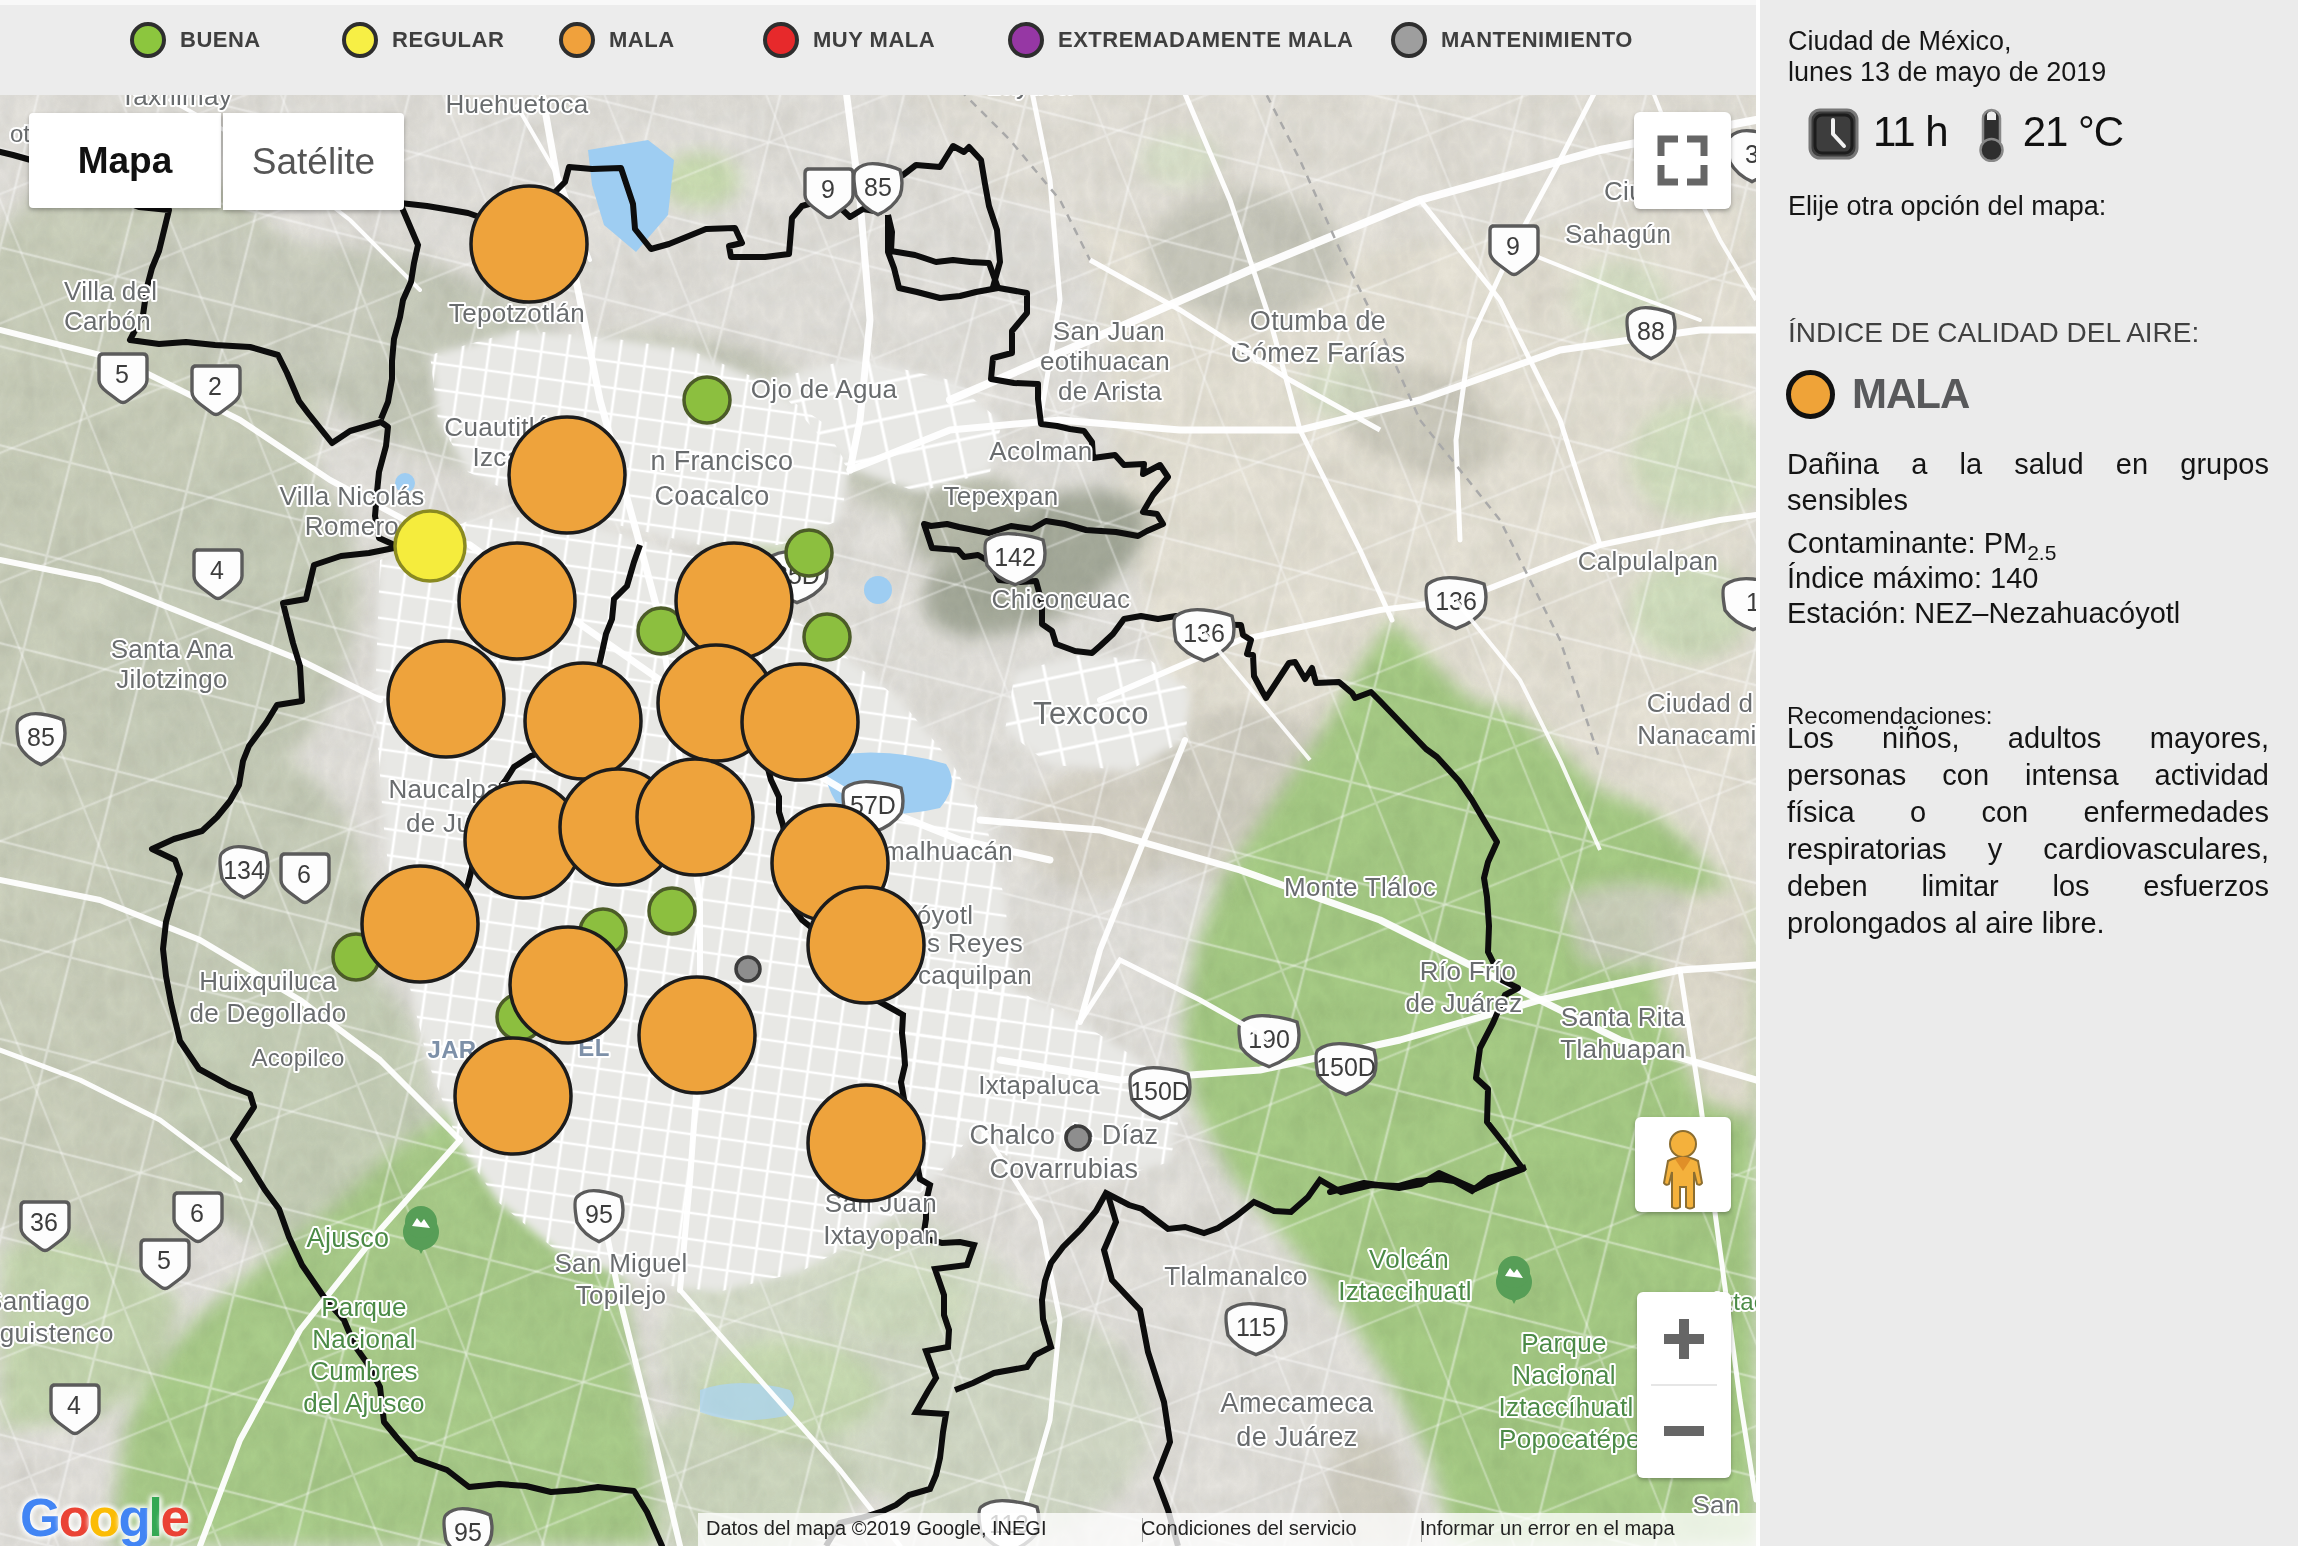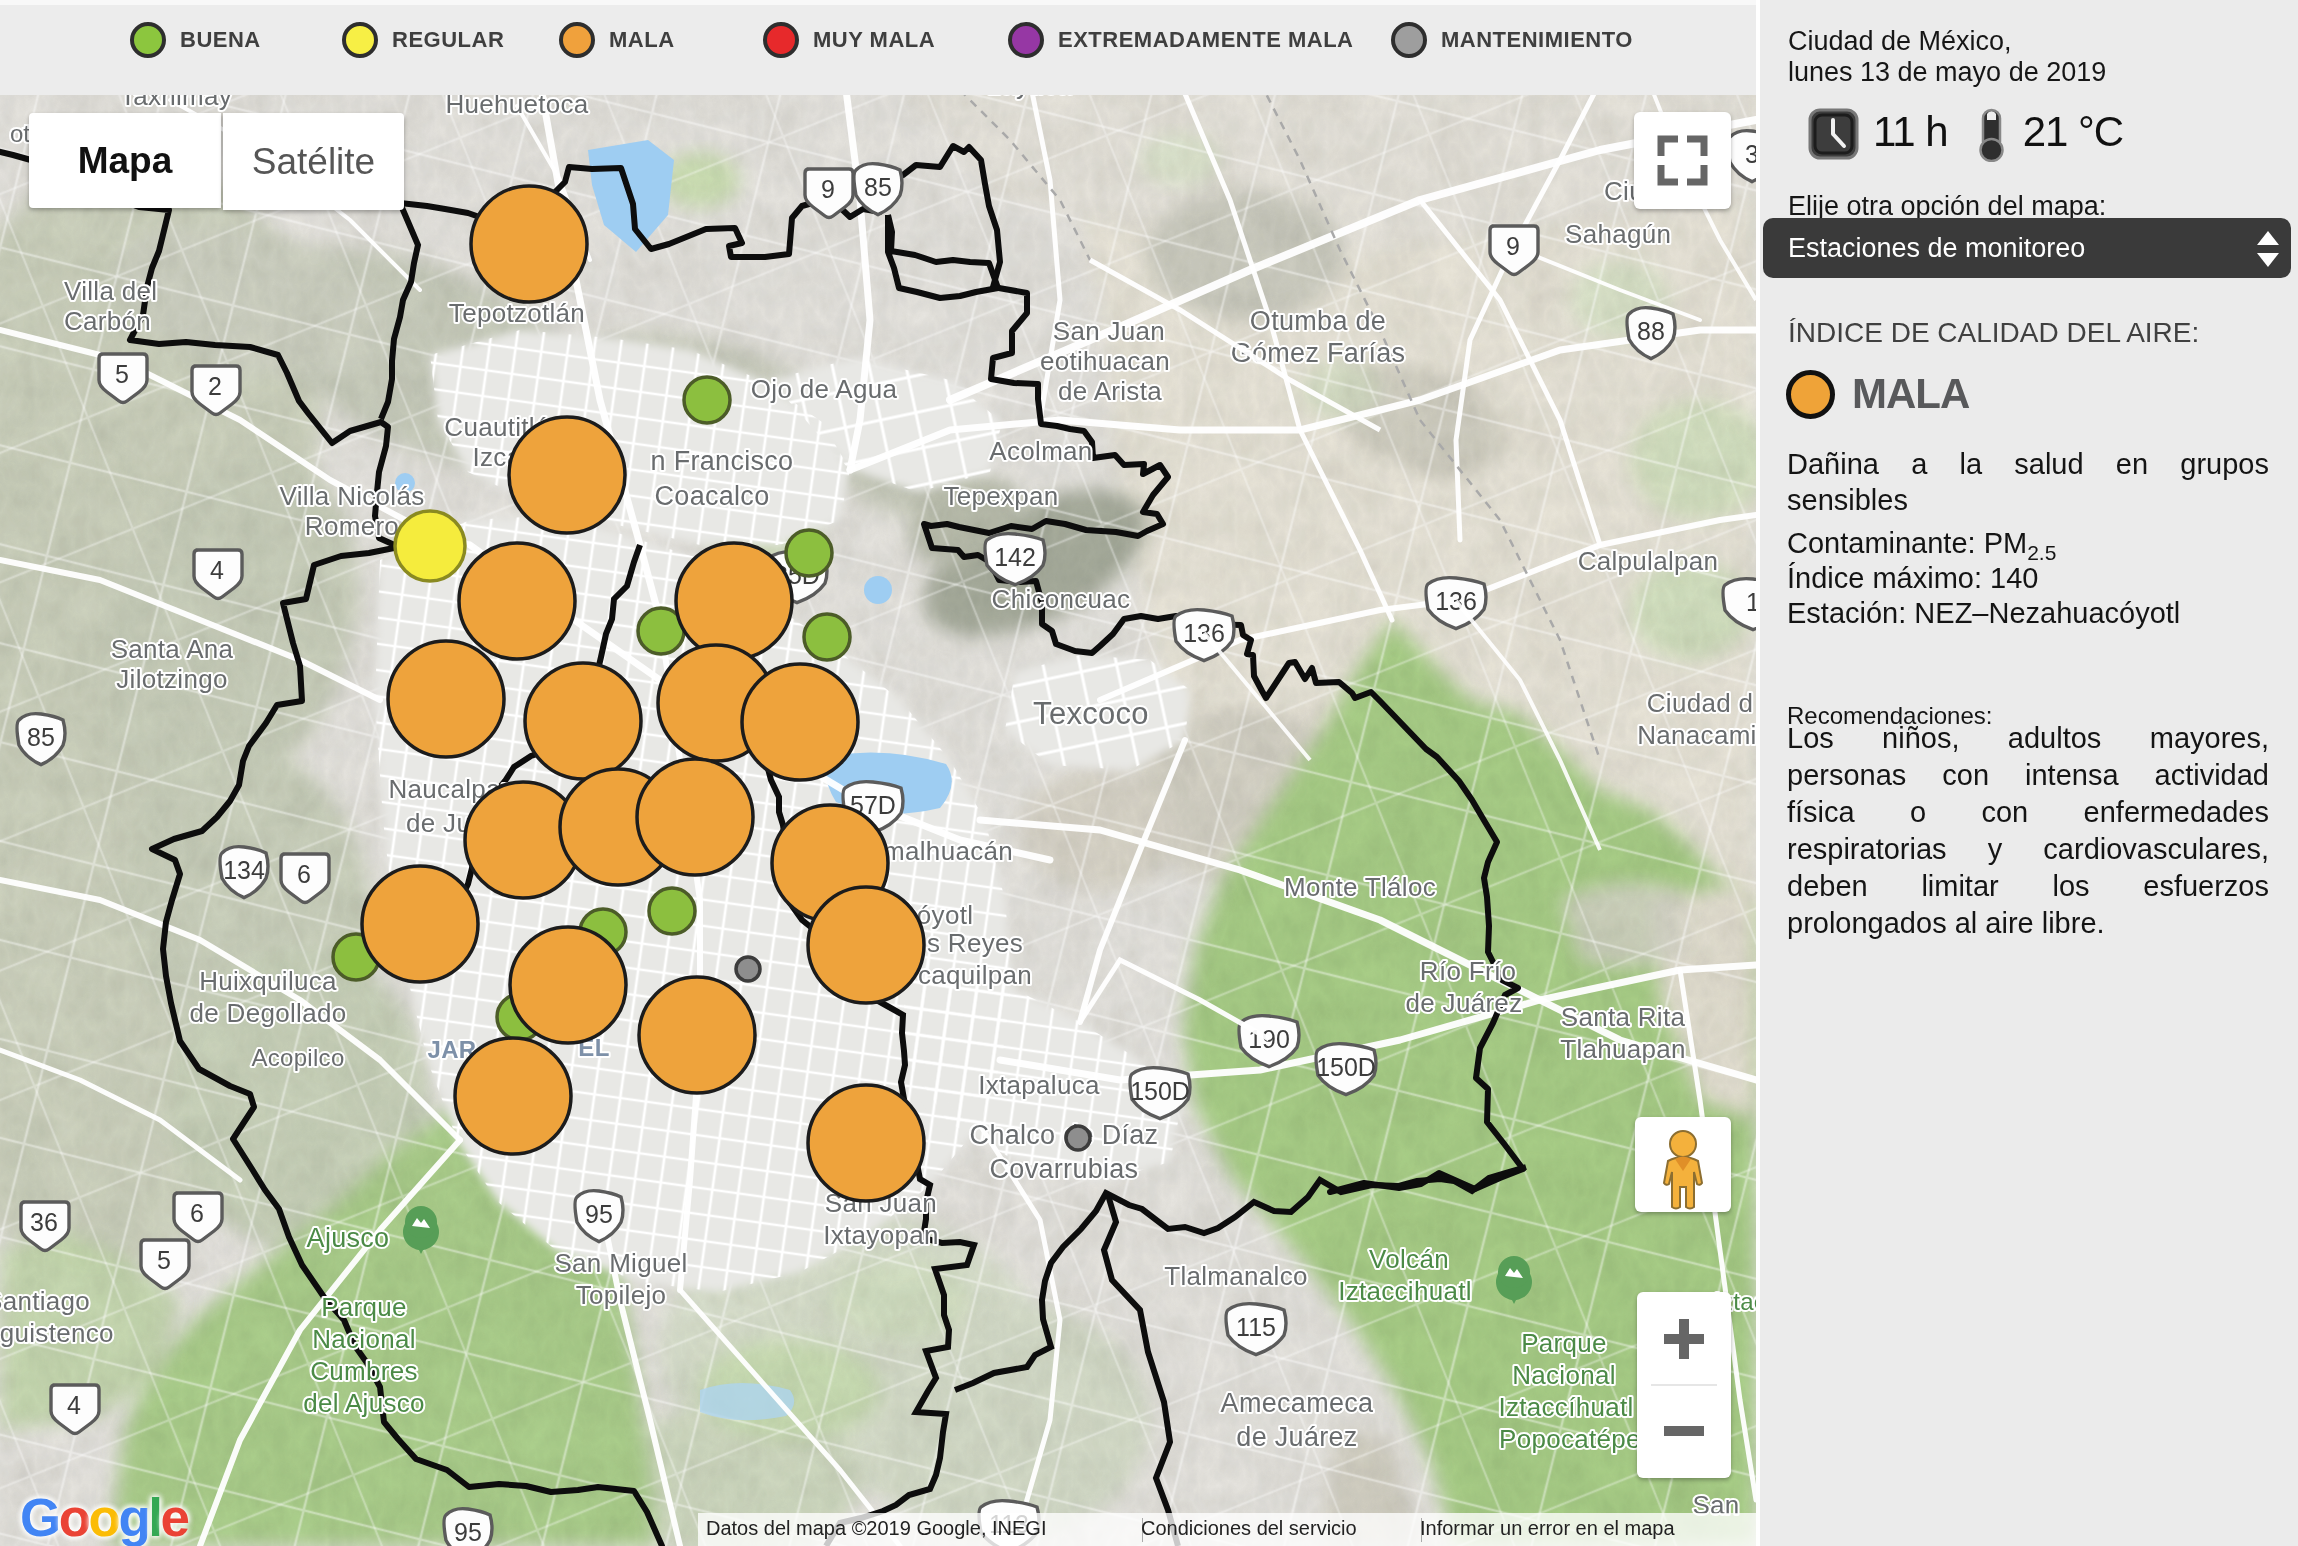--- a/index.html
+++ b/index.html
@@ -502,27 +502,20 @@
     <span class="bigtxt">11 h</span>
     <svg width="27" height="54" viewBox="0 0 27 54" style="margin-left:30px;margin-right:18px">
       <rect x="5" y="2" width="17" height="40" rx="8.5" fill="#2e2e2e" stroke="#888" stroke-width="2.5"></rect>
       <circle cx="13.5" cy="42" r="11" fill="#2e2e2e" stroke="#888" stroke-width="2.5"></circle>
       <path d="M9 6 a5 5 0 0 1 9 0 v6 h-9 z" fill="#efefef"></path>
     </svg>
     <span class="bigtxt">21 °C</span>
   </div>
 
   <div class="elije">Elije otra opción del mapa:</div>
-  <div id="sel">
-      <span>Estaciones de monitoreo</span>
-    <svg width="26" height="38" viewBox="0 0 26 38" style="position:absolute;right:10px;top:12px">
-      <path d="M13 1 L24 15 H2 Z" fill="#fff"></path>
-      <path d="M13 37 L24 23 H2 Z" fill="#fff"></path>
-    </svg>
-  </div>
 
   <div id="indice">ÍNDICE DE CALIDAD DEL AIRE:</div>
   <div id="malarow">
       <div id="maladot"></div>
       <div id="malatxt">MALA</div>
     </div>
 
   <div class="jline" style="top:448px">Dañina a la salud en grupos</div>
   <div class="lline" style="top:484px">sensibles</div>
 

